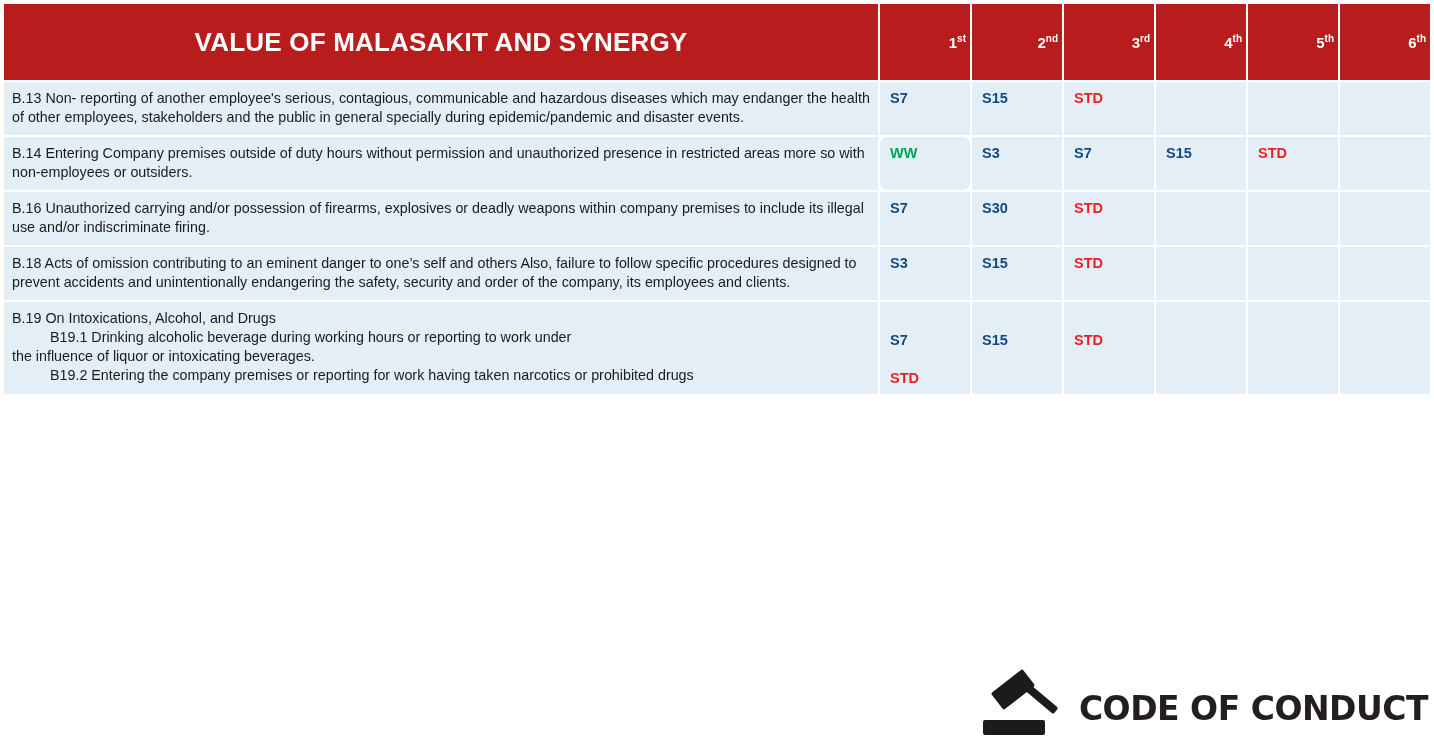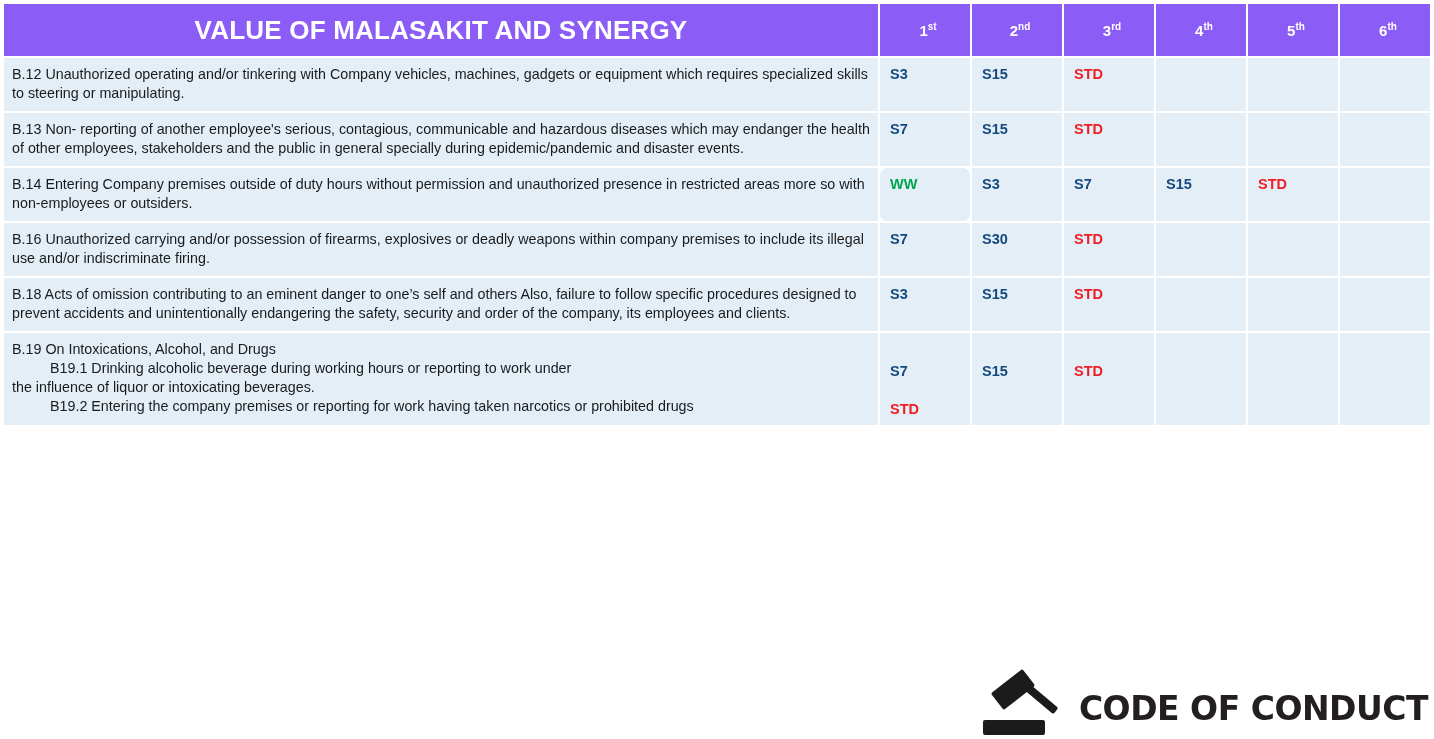--- a/index.html
+++ b/index.html
@@ -20,35 +20,35 @@
     height: 739px;
   }
   table.coc {
     border-collapse: separate;
     border-spacing: 2px;
     width: 1430px;
     margin: 2px 0 0 2px;
     table-layout: fixed;
   }
   thead th {
-    background: #8b5cf6;
+    background: #b91c1c;
     color: #ffffff;
     font-weight: bold;
-    padding: 4px 4px;
+    padding: 16px 4px;
     vertical-align: middle;
   }
   th.title-cell {
     font-size: 26px;
     text-align: center;
     letter-spacing: 0.2px;
     height: 44px;
   }
   th.ord {
     font-size: 15px;
-    text-align: center;
+    text-align: right;
     padding-left: 10px;
   }
   th.ord sup {
     font-size: 10px;
     vertical-align: super;
   }
   tbody td {
     background: #e3eef7;
     vertical-align: top;
     padding: 7px 8px 8px 8px;
@@ -133,29 +133,20 @@
         <th class="ord" style="width:76px"><span>2</span><sup>nd</sup></th>
         <th class="ord" style="width:76px"><span>3</span><sup>rd</sup></th>
         <th class="ord" style="width:76px"><span>4</span><sup>th</sup></th>
         <th class="ord" style="width:76px"><span>5</span><sup>th</sup></th>
         <th class="ord" style="width:76px"><span>6</span><sup>th</sup></th>
       </tr>
     </thead>
     <tbody>
 
 
-      <tr>
-        <td class="desc">B.12 Unauthorized operating and/or  tinkering with Company vehicles, machines, gadgets or equipment  which requires specialized skills to steering or manipulating.</td>
-        <td class="mark m-s">S3</td>
-        <td class="mark m-s">S15</td>
-        <td class="mark m-std">STD</td>
-        <td class="mark"></td>
-        <td class="mark"></td>
-        <td class="mark"></td>
-      </tr>
 
       <tr>
         <td class="desc">B.13  Non- reporting  of another employee's serious, contagious, communicable and hazardous diseases which may endanger the health of other employees, stakeholders and the public in general specially during epidemic/pandemic and disaster events.</td>
         <td class="mark m-s">S7</td>
         <td class="mark m-s">S15</td>
         <td class="mark m-std">STD</td>
         <td class="mark"></td>
         <td class="mark"></td>
         <td class="mark"></td>
       </tr>

